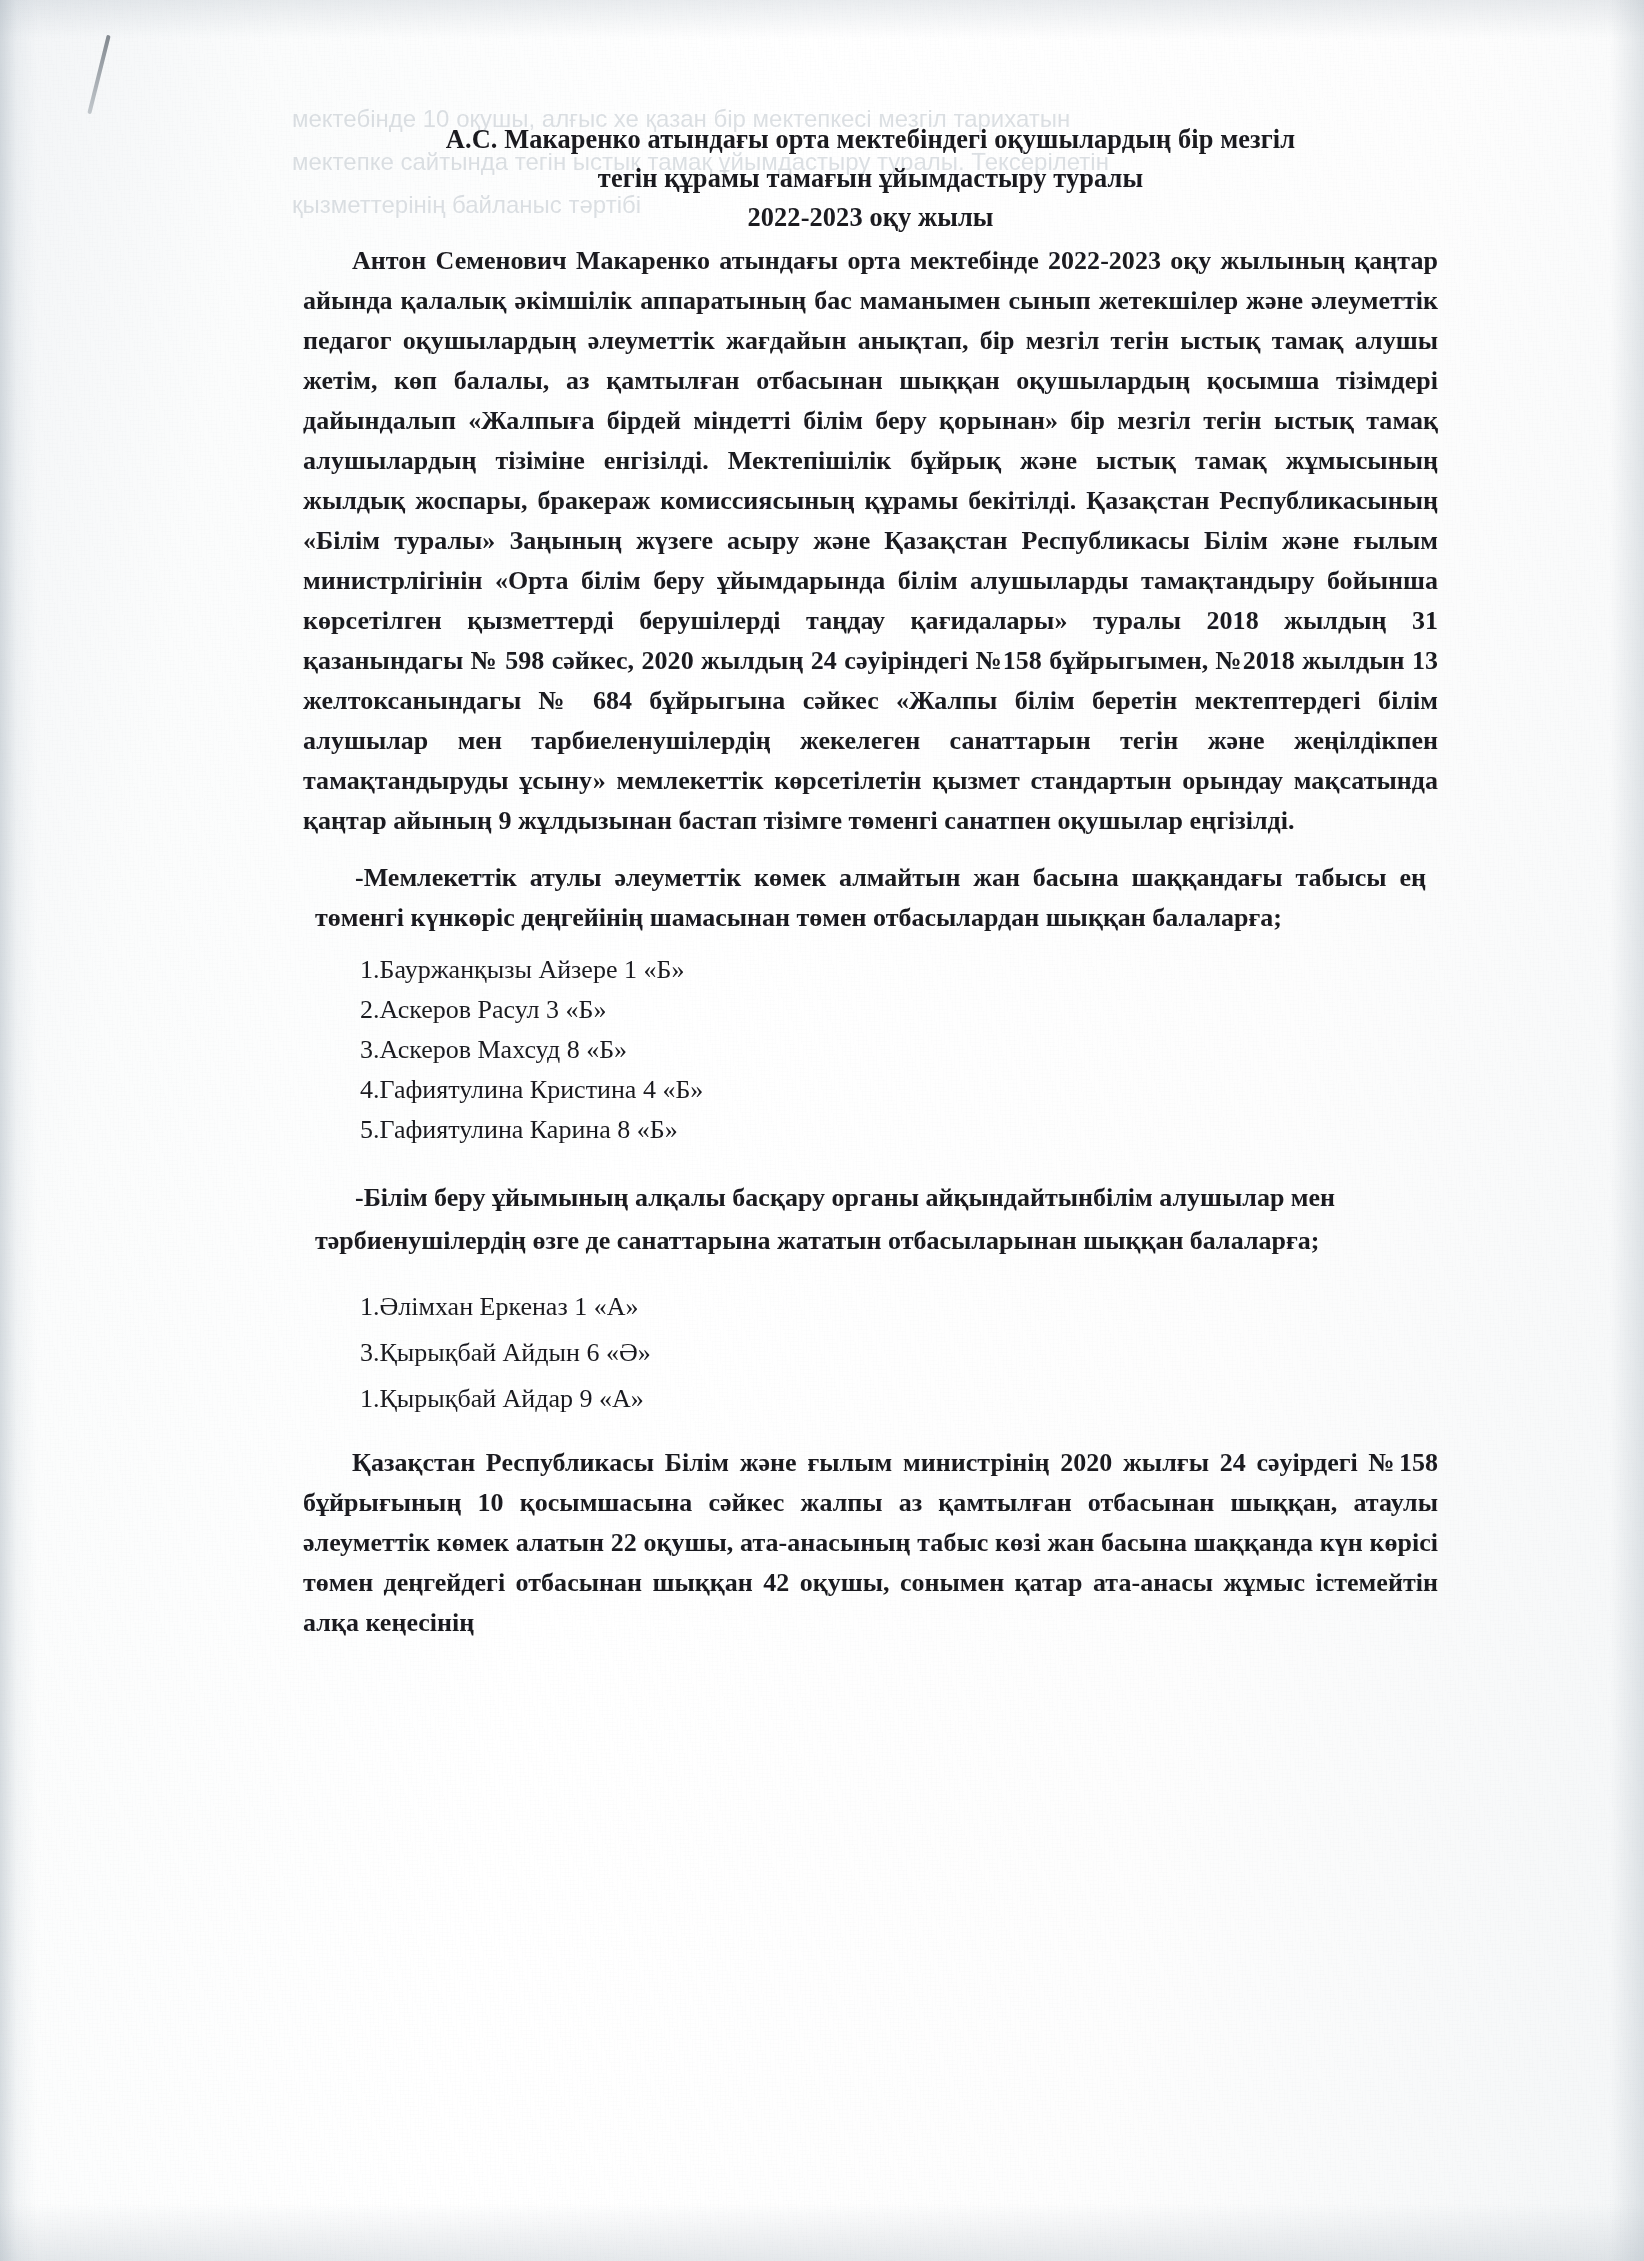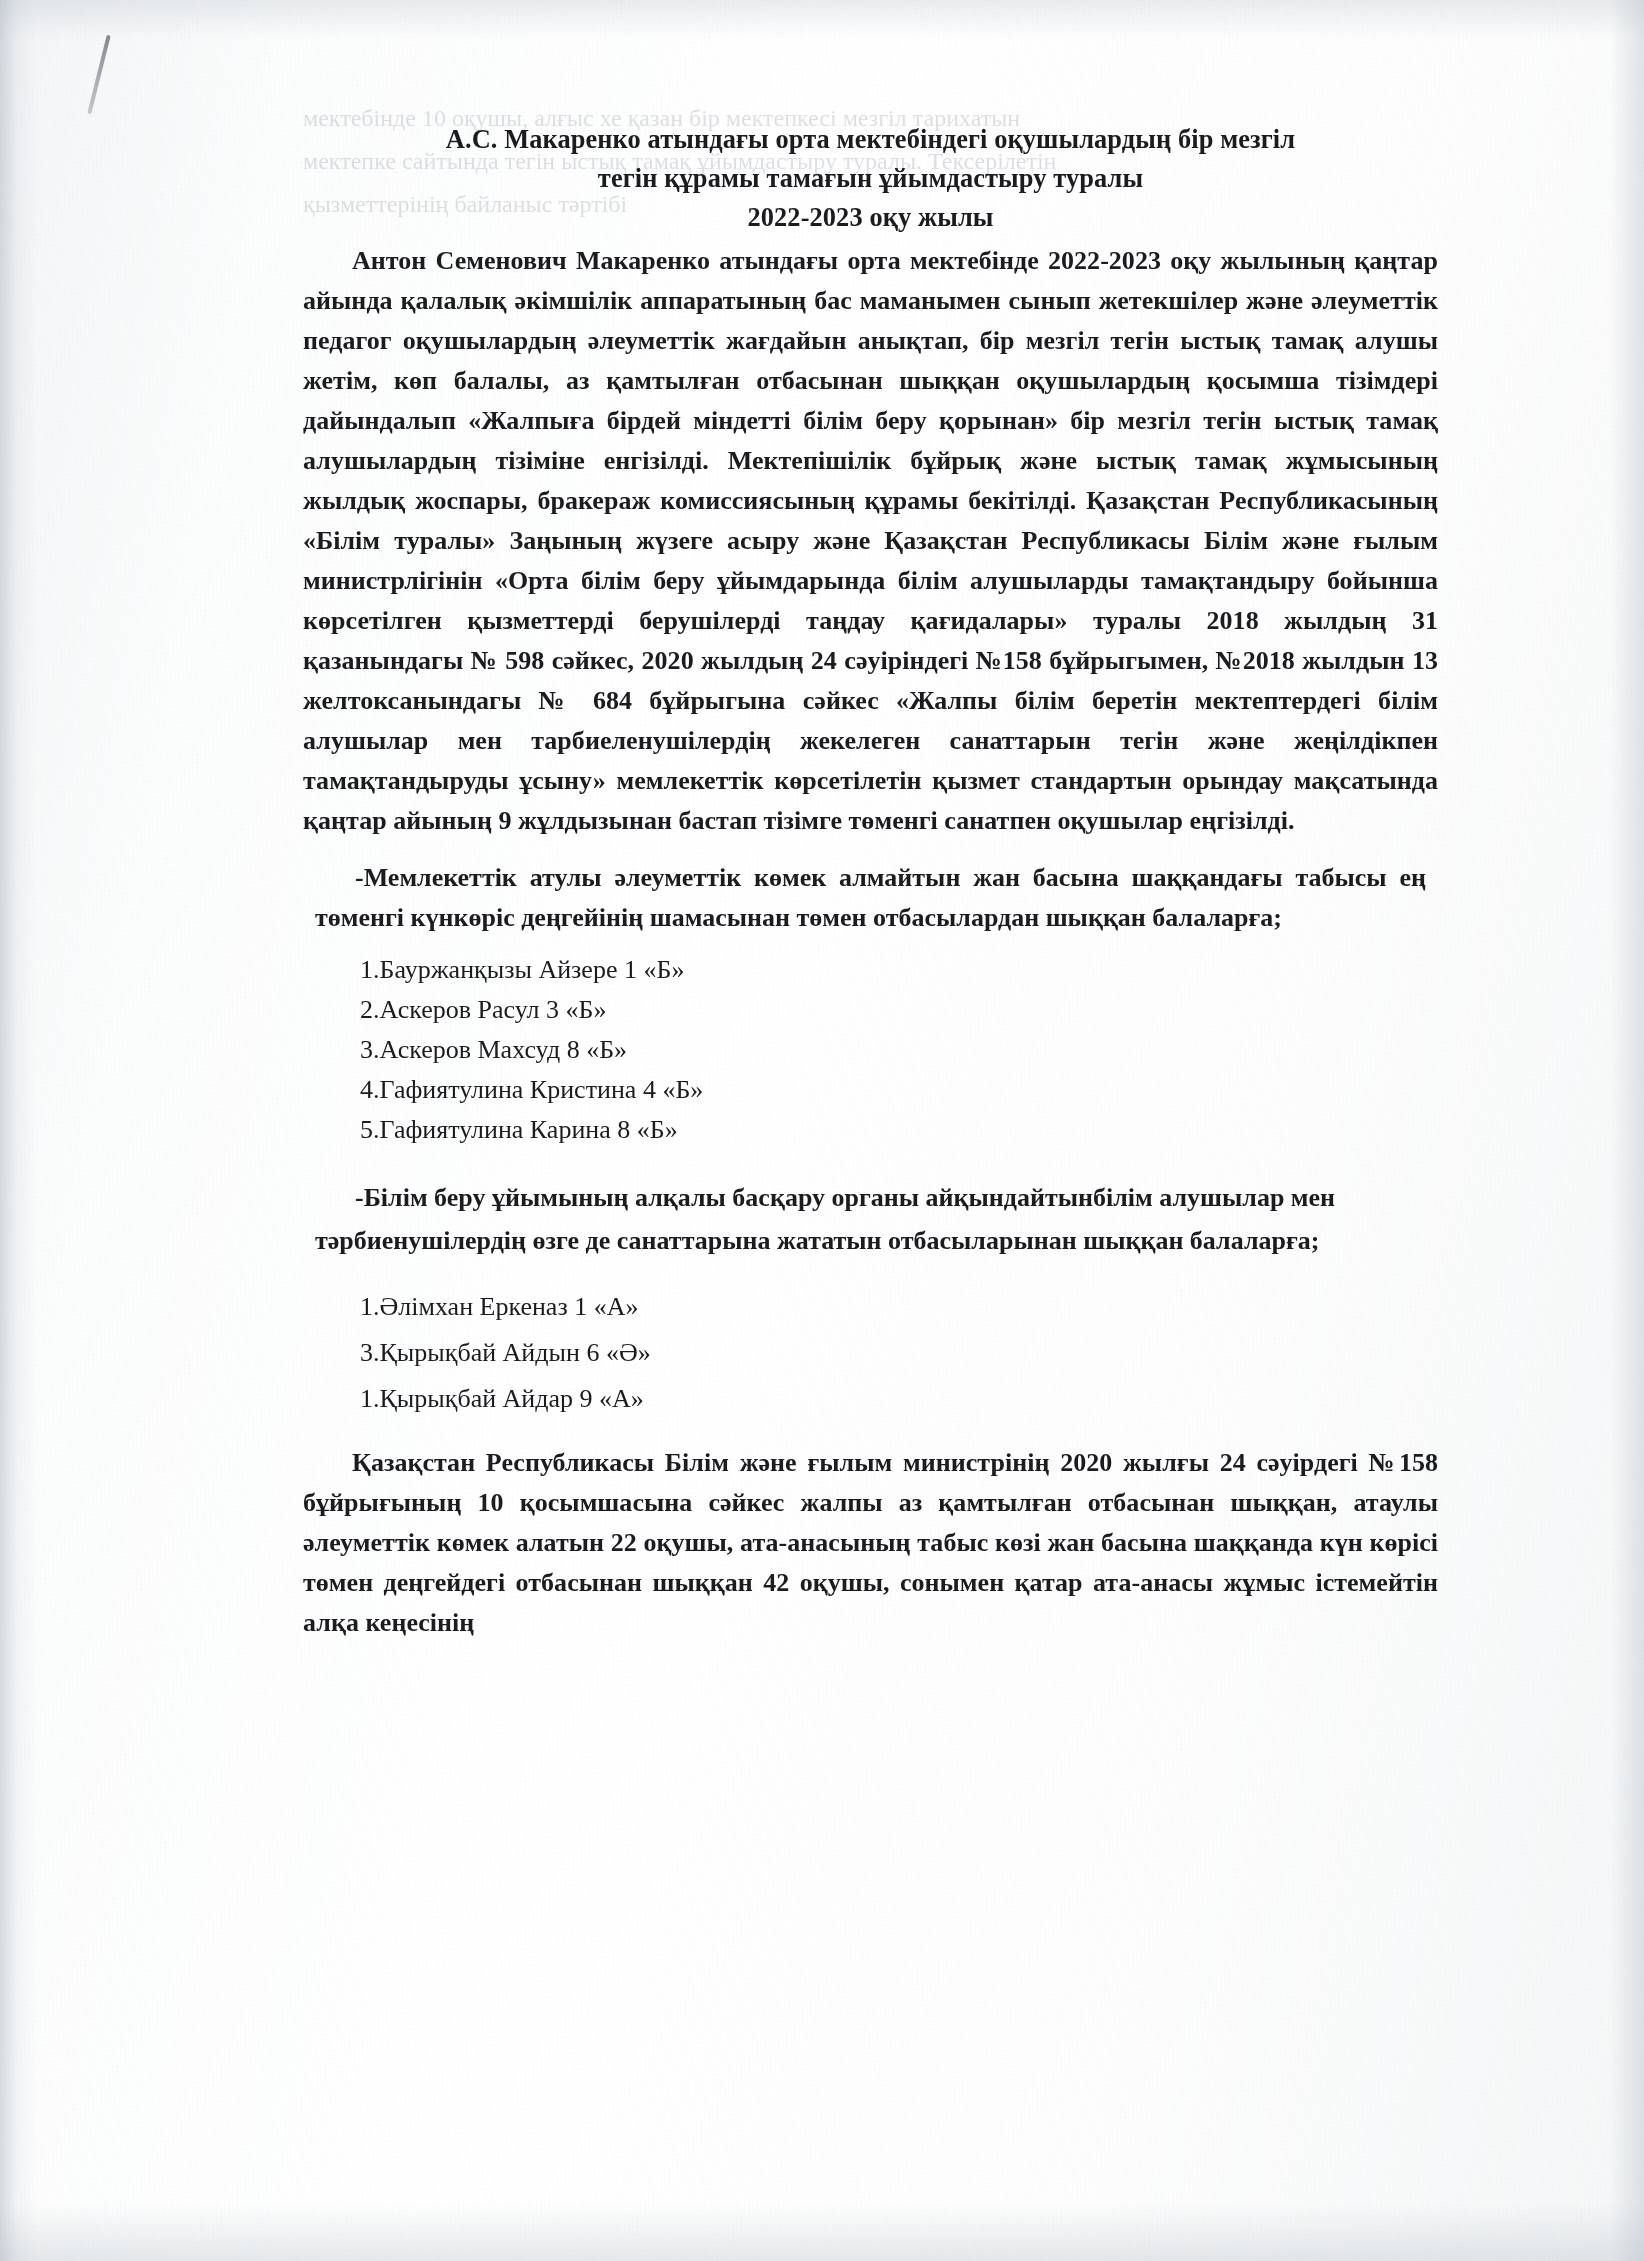--- a/index.html
+++ b/index.html
@@ -69,29 +69,29 @@
     background: linear-gradient(180deg, #6e757c 0%, #8d949b 40%, #b9bfc4 100%);
     transform: rotate(14deg);
     border-radius: 1.9px;
     opacity: .85;
     pointer-events: none;
   }
 
   
   .ghost-layer {
     position: absolute;
-    left: 303px;
+    left: 292px;
     top: 97px;
     width: 1122px;
     color: #8e9aa6;
     opacity: .30;
     font-size: 24px;
     line-height: 43px;
     text-align: justify;
-    font-family: Liberation Serif, serif;
+    font-family: Liberation Sans, sans-serif;
     filter: blur(0.4px);
     pointer-events: none;
     user-select: none;
   }
 
   
   .content {
     position: absolute;
     left: 303px;
     top: 120px;

